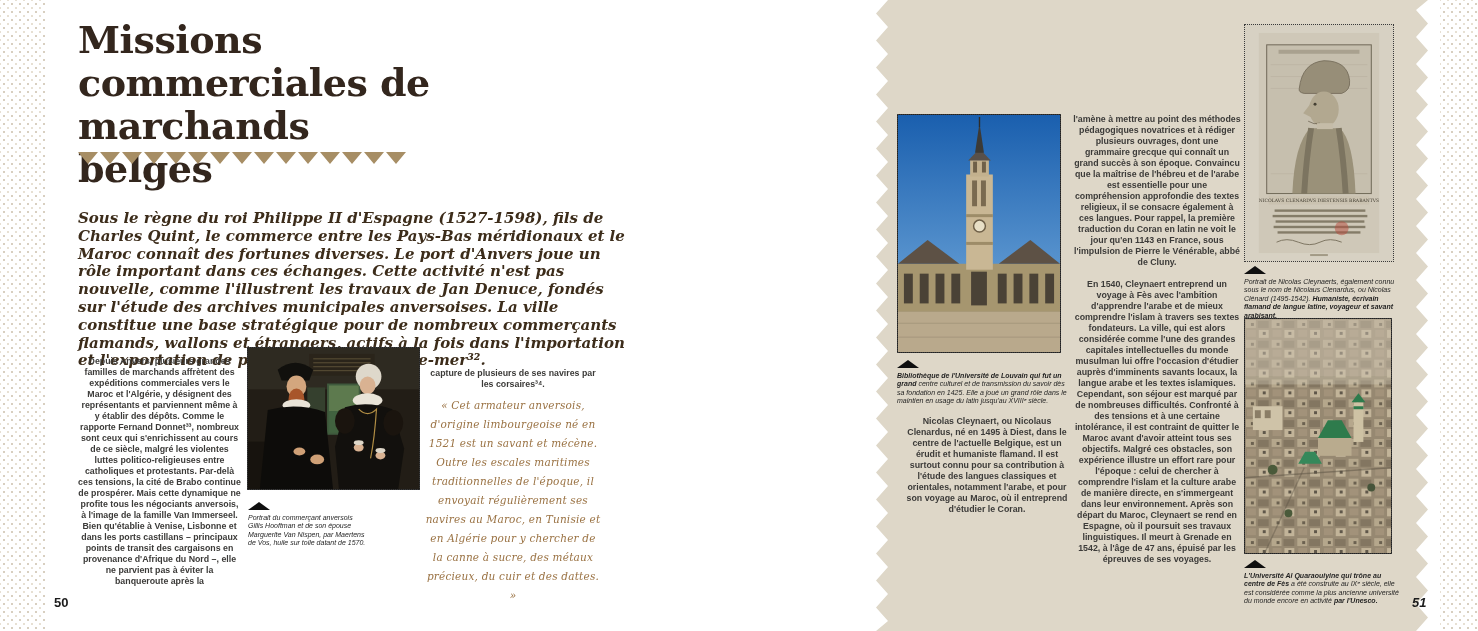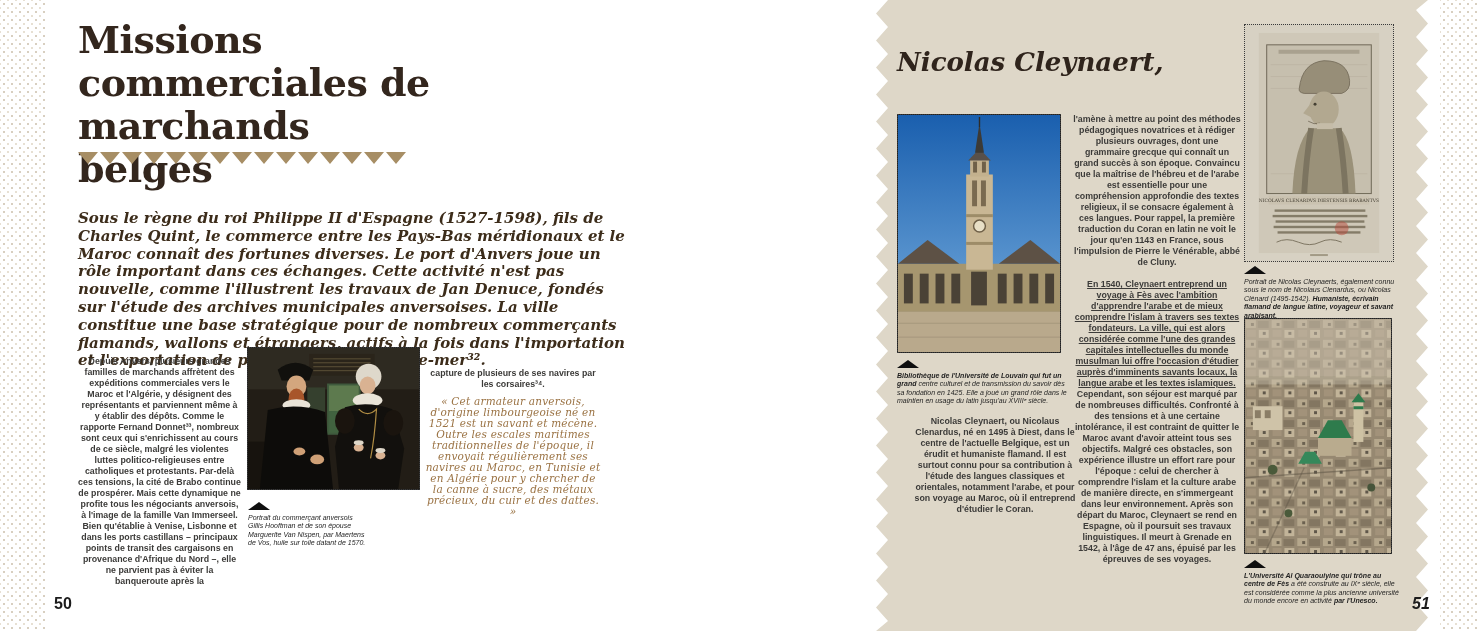--- a/index.html
+++ b/index.html
@@ -35,65 +35,65 @@
     left:78px; top:210px; width:548px;
     font-family:"DejaVu Serif", serif; font-style:italic; font-weight:bold;
     font-size:15px; line-height:17.8px; color:#3c2c1a; margin:0;
   }
 
   .body-col {
     font-size:8.8px; line-height:11px; font-weight:bold;
     color:#3c3b39; text-align:center; overflow:hidden;
   }
   .body-col p { margin:0; }
-  .body-col p.gap { margin-top:11px;text-decoration:underline; }
+  .body-col p.gap { margin-top:11px; }
 
   .lp-col1 { left:78px;  top:356px; width:163px; max-height:248px; }
   .lp-col3 { left:425px; top:368px; width:176px; max-height:250px; }
 
   .quote {
     font-family:"DejaVu Serif", serif; font-style:italic; font-weight:normal;
-    font-size:10.5px; line-height:11px; letter-spacing:0.2px;
+    font-size:10.5px; line-height:19px; letter-spacing:0.2px;
     color:#9a7243; margin-top:6px !important;
   }
 
   .photo { border:1px dotted #3a3a3a; background:#222; box-sizing:border-box; }
   .photo svg { display:block; width:100%; height:100%; }
 
   .couple-photo { left:247px; top:347px; width:173px; height:143px; }
 
   .tri {
     width:0; height:0;
     border-left:11px solid transparent; border-right:11px solid transparent;
     border-bottom:8px solid #0f0f0f;
   }
   .caption {
     font-style:italic; font-size:7px; line-height:8.4px; color:#1f1f1f;
   }
   .lp-tri     { left:248px; top:502px; }
   .lp-caption { left:248px; top:514px; width:120px; }
 
-  .pagenum { font-weight:bold; font-size:16px; color:#1c1c1c;text-align:right; }
+  .pagenum { font-weight:bold; font-size:13px; color:#1c1c1c;text-align:right; }
   .pn-left  { left:54px;   top:595px; }
   .pn-right { left:1412px; top:595px; z-index:5;font-style:italic; }
 
   
   .right-page {
     left:876px; top:0; width:552px; height:631px;
     background:#ded7c8;
   }
   .rp-title {
     left:21px; top:48px; width:330px;
     font-family:"DejaVu Serif", serif; font-style:italic; font-weight:bold;
     font-size:26px; line-height:28px; color:#2f241c; margin:0;
   }
   .leuven-photo    { left:21px; top:114px; width:164px; height:239px; }
   .rp-tri-leuven   { left:21px; top:360px; }
   .leuven-caption  { left:21px; top:372px; width:172px; }
-  .rp-col1 { left:35px;  top:416px; width:168px; max-height:198px; }
+  .rp-col1 { left:27px;  top:416px; width:168px; max-height:198px; }
   .rp-col2 { left:197px; top:114px; width:168px; max-height:498px; }
 
   .engraving-photo { left:368px; top:24px;  width:150px; height:238px; background:#d7d1c3; }
   .rp-tri-portrait { left:368px; top:266px; }
   .portrait-caption{ left:368px; top:278px; width:152px; }
 
   .fes-photo       { left:368px; top:318px; width:148px; height:236px; }
   .rp-tri-fes      { left:368px; top:560px; }
   .fes-caption     { left:368px; top:572px; width:158px; }
 </style>
@@ -160,21 +160,20 @@
     <p>capture de plusieurs de ses navires par les corsaires³⁴.</p>
     <p class="quote">« Cet armateur anversois, d'origine limbourgeoise né en 1521 est un savant et mécène. Outre les escales maritimes traditionnelles de l'époque, il envoyait régulièrement ses navires au Maroc, en Tunisie et en Algérie pour y chercher de la canne à sucre, des métaux précieux, du cuir et des dattes. »</p>
   </div>
 
   <div class="abs pagenum pn-left">50</div>
 </section>
 
 <section class="abs right-page" id="rightPage" style="clip-path: polygon(12px 0px, 0px 13.5px, 12px 27px, 0px 40.5px, 12px 54px, 0px 67.5px, 12px 81px, 0px 94.5px, 12px 108px, 0px 121.5px, 12px 135px, 0px 148.5px, 12px 162px, 0px 175.5px, 12px 189px, 0px 202.5px, 12px 216px, 0px 229.5px, 12px 243px, 0px 256.5px, 12px 270px, 0px 283.5px, 12px 297px, 0px 310.5px, 12px 324px, 0px 337.5px, 12px 351px, 0px 364.5px, 12px 378px, 0px 391.5px, 12px 405px, 0px 418.5px, 12px 432px, 0px 445.5px, 12px 459px, 0px 472.5px, 12px 486px, 0px 499.5px, 12px 513px, 0px 526.5px, 12px 540px, 0px 553.5px, 12px 567px, 0px 580.5px, 12px 594px, 0px 607.5px, 12px 621px, 0px 631px, 12px 631px, 12px 631px, 540px 631px, 552px 617.5px, 540px 604px, 552px 590.5px, 540px 577px, 552px 563.5px, 540px 550px, 552px 536.5px, 540px 523px, 552px 509.5px, 540px 496px, 552px 482.5px, 540px 469px, 552px 455.5px, 540px 442px, 552px 428.5px, 540px 415px, 552px 401.5px, 540px 388px, 552px 374.5px, 540px 361px, 552px 347.5px, 540px 334px, 552px 320.5px, 540px 307px, 552px 293.5px, 540px 280px, 552px 266.5px, 540px 253px, 552px 239.5px, 540px 226px, 552px 212.5px, 540px 199px, 552px 185.5px, 540px 172px, 552px 158.5px, 540px 145px, 552px 131.5px, 540px 118px, 552px 104.5px, 540px 91px, 552px 77.5px, 540px 64px, 552px 50.5px, 540px 37px, 552px 23.5px, 540px 10px, 552px 0px, 540px 0px, 540px 0px);">
 
   <h2 class="abs rp-title" style="margin:0;">
-    <span style="display:block;">Nicolas Cleynaert,</span>
   </h2>
 
   <figure class="abs photo leuven-photo" style="margin:0;">
     <svg viewBox="0 0 164 239" preserveAspectRatio="none">
       <defs>
         <linearGradient id="sky" x1="0" y1="0" x2="0" y2="1">
           <stop offset="0" stop-color="#1a5fae"></stop>
           <stop offset="0.65" stop-color="#5a95cf"></stop>
           <stop offset="1" stop-color="#a8c9e6"></stop>
         </linearGradient>

